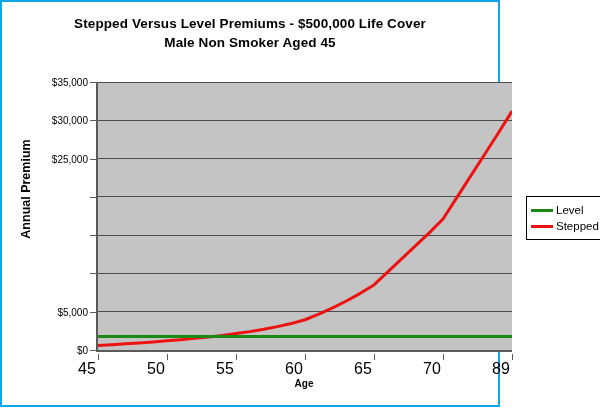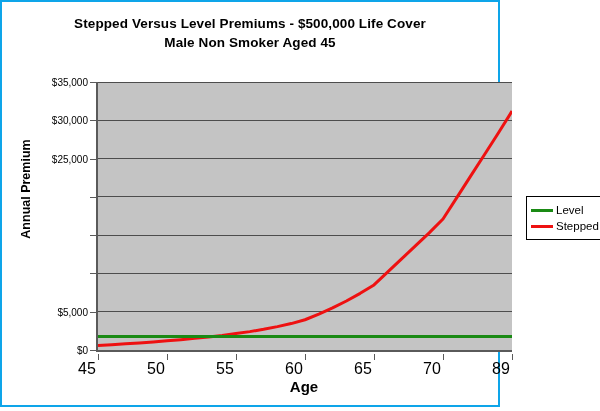--- a/index.html
+++ b/index.html
@@ -109,21 +109,21 @@
     width: 0;
     height: 6px;
     border-left: 1px solid #5a5a5a;
   }
   #xaxis-title {
     position: absolute;
     left: 94px;
     top: 376px;
     width: 416px;
     text-align: center;
-    font-size: 15px;
+    font-size: 10px;
     font-weight: bold;
     color: #000000;
   }
   #yaxis-title {
     position: absolute;
     left: -46px;
     top: 180px;
     width: 140px;
     text-align: center;
     font-size: 12.5px;

